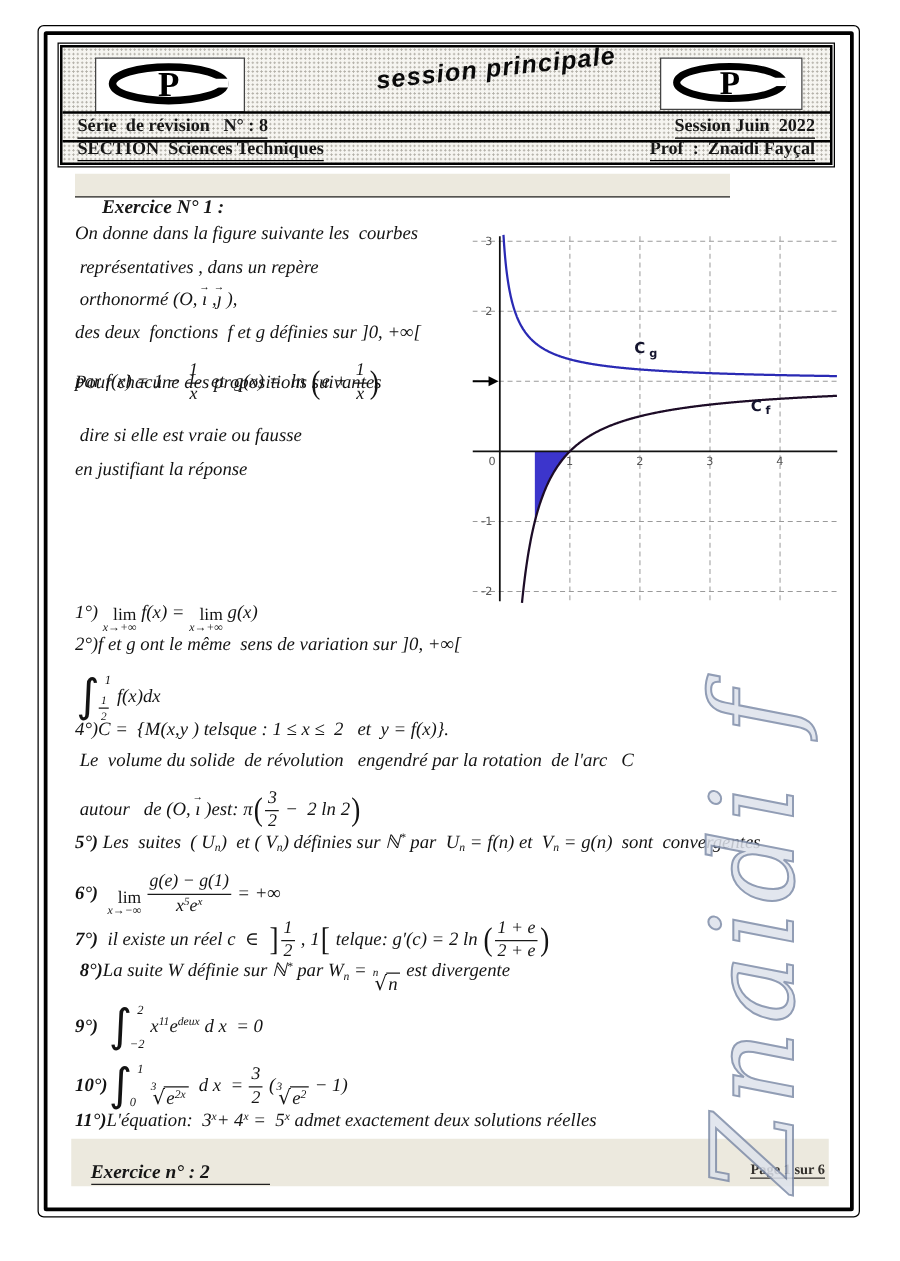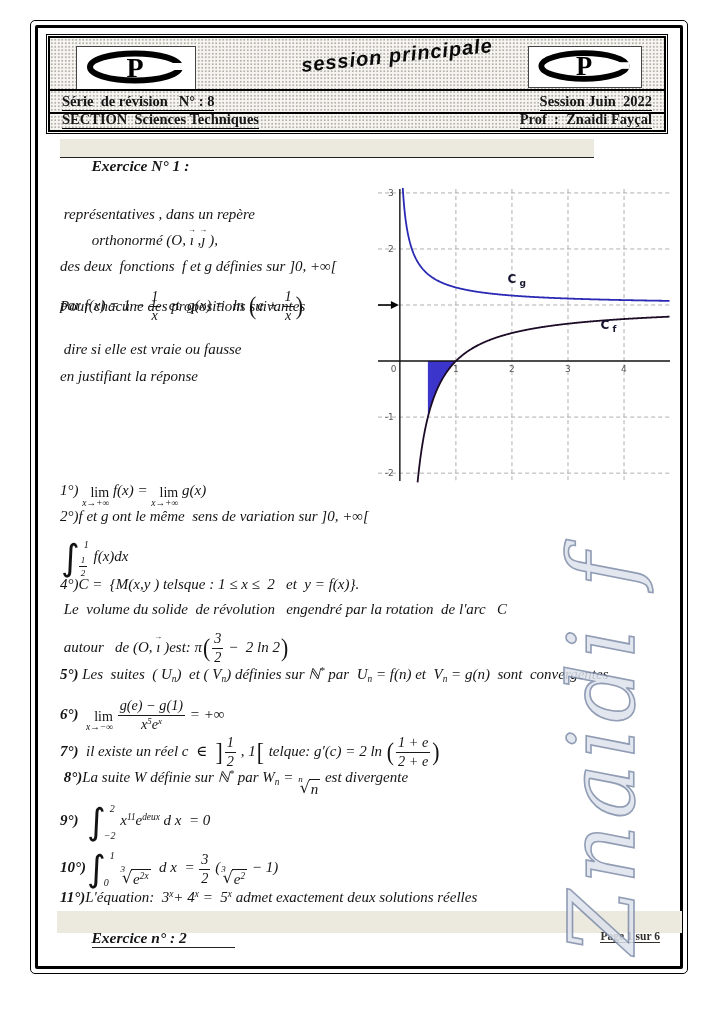--- a/index.html
+++ b/index.html
@@ -24,22 +24,22 @@
          font-size:20px;letter-spacing:1px;transform:rotate(-6deg);color:#0a0a0a;white-space:pre;}
   .hrow{position:absolute;left:0;right:0;display:flex;justify-content:space-between;
         align-items:center;padding:0 12px;box-sizing:border-box;border-top:2px solid #000;
         font-weight:bold;font-size:14.5px;white-space:pre;}
   .hrow1{top:51px;height:23px;}
   .hrow2{top:74px;height:14px;}
   .u{border-bottom:1.5px solid #000;padding-bottom:0px;}
   
   .ex-title{position:absolute;left:60px;background:#ece9de;font-weight:bold;font-style:italic;
             font-size:15.5px;white-space:pre;}
-  #ex1-title{top:139px;width:518px;height:18px;border-bottom:1.5px solid #222;padding-left:16px;}
-  #ex2-band{top:911px;width:606px;height:22px;left:57px;padding-left:19px;}
+  #ex1-title{top:139px;width:518px;height:18px;border-bottom:1.5px solid #222;padding-left:6px;}
+  #ex2-band{top:911px;width:606px;height:38px;left:57px;padding-left:0;}
   #ex2-band .tspan{border-bottom:1.5px solid #222;padding-right:48px;display:inline-block;}
   
   .math-line{position:absolute;left:60px;width:618px;font-style:italic;font-size:15px;
              color:#131313;white-space:pre;line-height:1.3;}
   .txt{white-space:pre;}
   .bold{font-weight:bold;}
   .sup{font-size:0.62em;vertical-align:0.55em;}
   .sub{font-size:0.62em;vertical-align:-0.3em;}
   .vec{position:relative;display:inline-block;}
   .vec::after{content:"→";position:absolute;left:45%;transform:translateX(-50%);top:-0.68em;font-size:0.55em;}
@@ -57,21 +57,21 @@
   .int .bounds .hi{align-self:flex-start;margin-left:3px;}
   .int .bounds .lo{align-self:flex-start;margin-left:-3px;}
   .int .bounds .frac{font-size:9px;}
   .root{display:inline-flex;align-items:flex-start;vertical-align:baseline;margin:0 1px;}
   .root .idx{font-size:9px;margin-right:-3px;margin-top:-5px;}
   .root .sgn2{font-style:normal;font-family:"DejaVu Sans",sans-serif;line-height:1.1;font-size:1.05em;}
   .root .rbar{border-top:1.2px solid #1a1a1a;margin-left:-1px;padding:0 2px;}
   .big{display:inline-block;font-style:normal;font-size:1.45em;vertical-align:middle;
        transform:scaleY(1.2);line-height:1;padding:0 1px;}
   
-  #L1{top:178px;} #L2{top:205px;} #L3{top:231px;margin-left:28px;} #L4{top:257px;}
+  #L1{top:178px;} #L2{top:205px;} #L3{top:231px;} #L4{top:257px;}
   #DEF{top:289px;}
   #P1{top:297px;} #P2{top:340px;} #P3{top:367px;}
   #I1{top:481px;} #I2{top:507px;} #I3{top:538px;} #I4{top:575px;}
   #I4B{top:600px;} #I4C{top:631px;}
   #I5{top:665px;} #I6{top:698px;} #I7{top:735px;} #I8{top:768px;}
   #I9{top:802px;} #I10{top:849px;} #I11{top:888px;}
   
   .graph{position:absolute;left:378px;top:186px;width:292px;height:298px;}
   .wm{position:absolute;left:548px;top:432px;z-index:3;pointer-events:none;}
   .footer{position:absolute;left:560px;top:930px;width:100px;text-align:right;
@@ -112,20 +112,21 @@
         <span class="u">SECTION  Sciences Techniques</span>
         <span class="u">Prof  :  Znaidi Fayçal</span>
       </div>
     </div>
   </div>
 
   <div class="ex-title" id="ex1-title">
     <span>Exercice N° 1 :</span>
   </div>
 
+  <div class="math-line" id="L1"><span class="txt">On donne dans la figure suivante les  courbes</span></div>
   <div class="math-line" id="L2"><span class="txt"> représentatives , dans un repère</span></div>
   <div class="math-line" id="L3"><span class="txt"> orthonormé (O, </span><span class="vec">ı</span><span class="txt"> ,</span><span class="vec">ȷ</span><span class="txt"> ),</span></div>
   <div class="math-line" id="L4"><span class="txt">des deux  fonctions  f et g définies sur ]0, +∞[</span></div>
   <div class="math-line" id="DEF"><span class="txt">par f(x) = 1 − </span><span class="frac"><span class="num">1</span><span class="den">x</span></span><span class="txt">  et  g(x) =  ln </span><span class="big">(</span><span class="txt">e + </span><span class="frac"><span class="num">1</span><span class="den">x</span></span><span class="big">)</span></div>
   <div class="math-line" id="P1"><span class="txt">Pour chacune des propositions suivantes</span></div>
   <div class="math-line" id="P2"><span class="txt"> dire si elle est vraie ou fausse</span></div>
   <div class="math-line" id="P3"><span class="txt">en justifiant la réponse</span></div>
 
   <div class="math-line" id="I1"><span class="txt">1°) </span><span class="lim"><span class="lw">lim</span><span class="lu">x→+∞</span></span><span class="txt"> f(x) = </span><span class="lim"><span class="lw">lim</span><span class="lu">x→+∞</span></span><span class="txt"> g(x)</span></div>
   <div class="math-line" id="I2"><span class="txt">2°)f et g ont le même  sens de variation sur ]0, +∞[</span></div>

